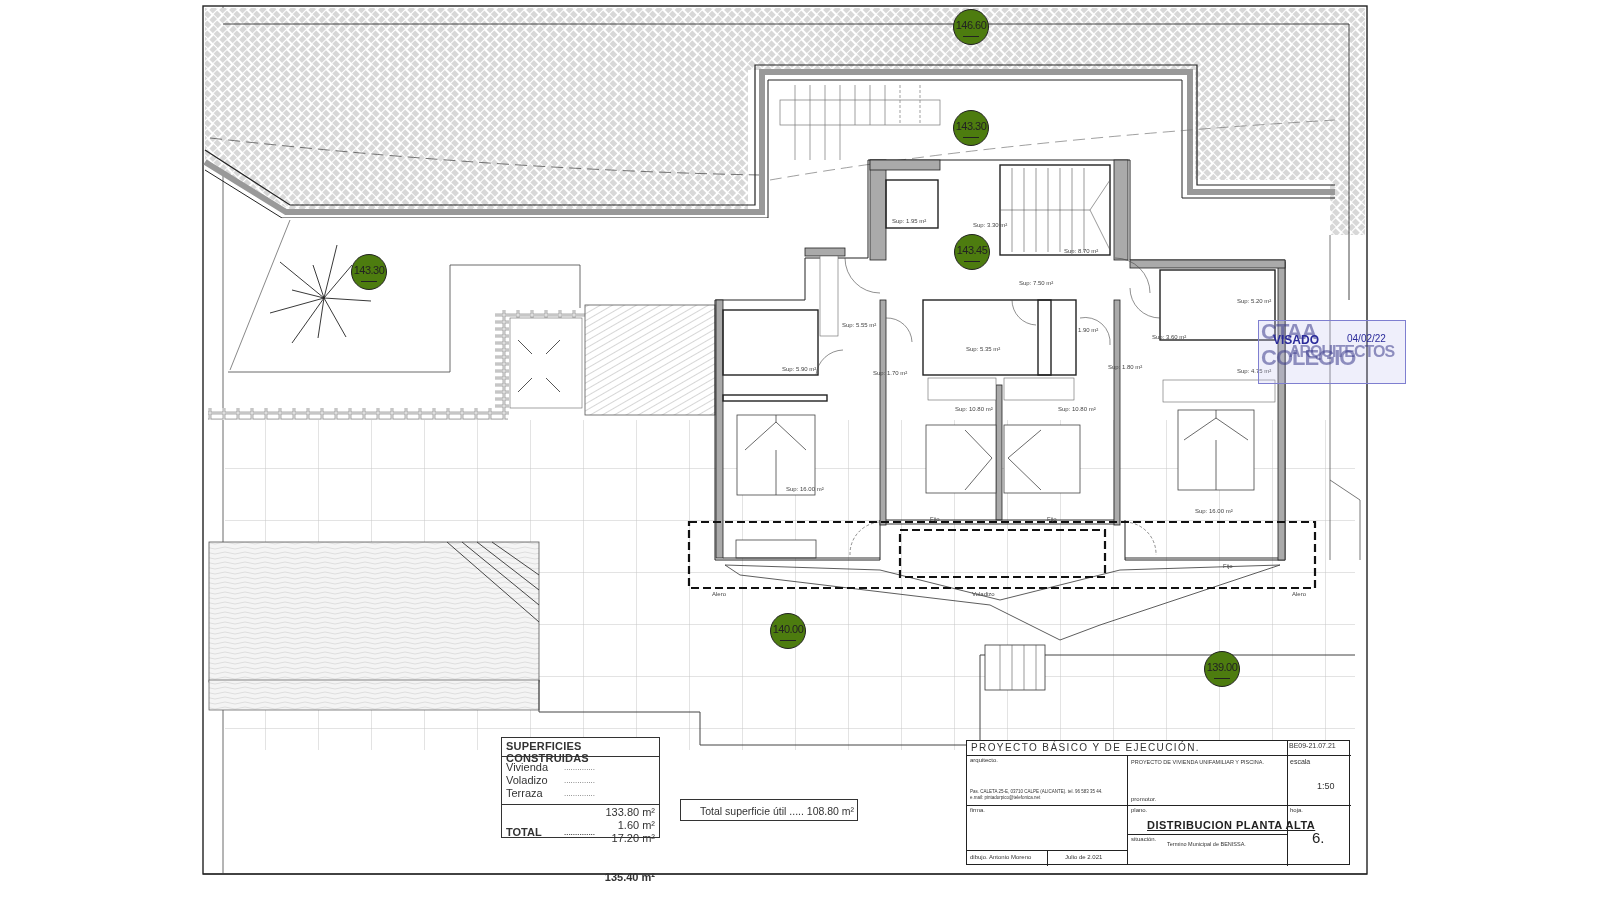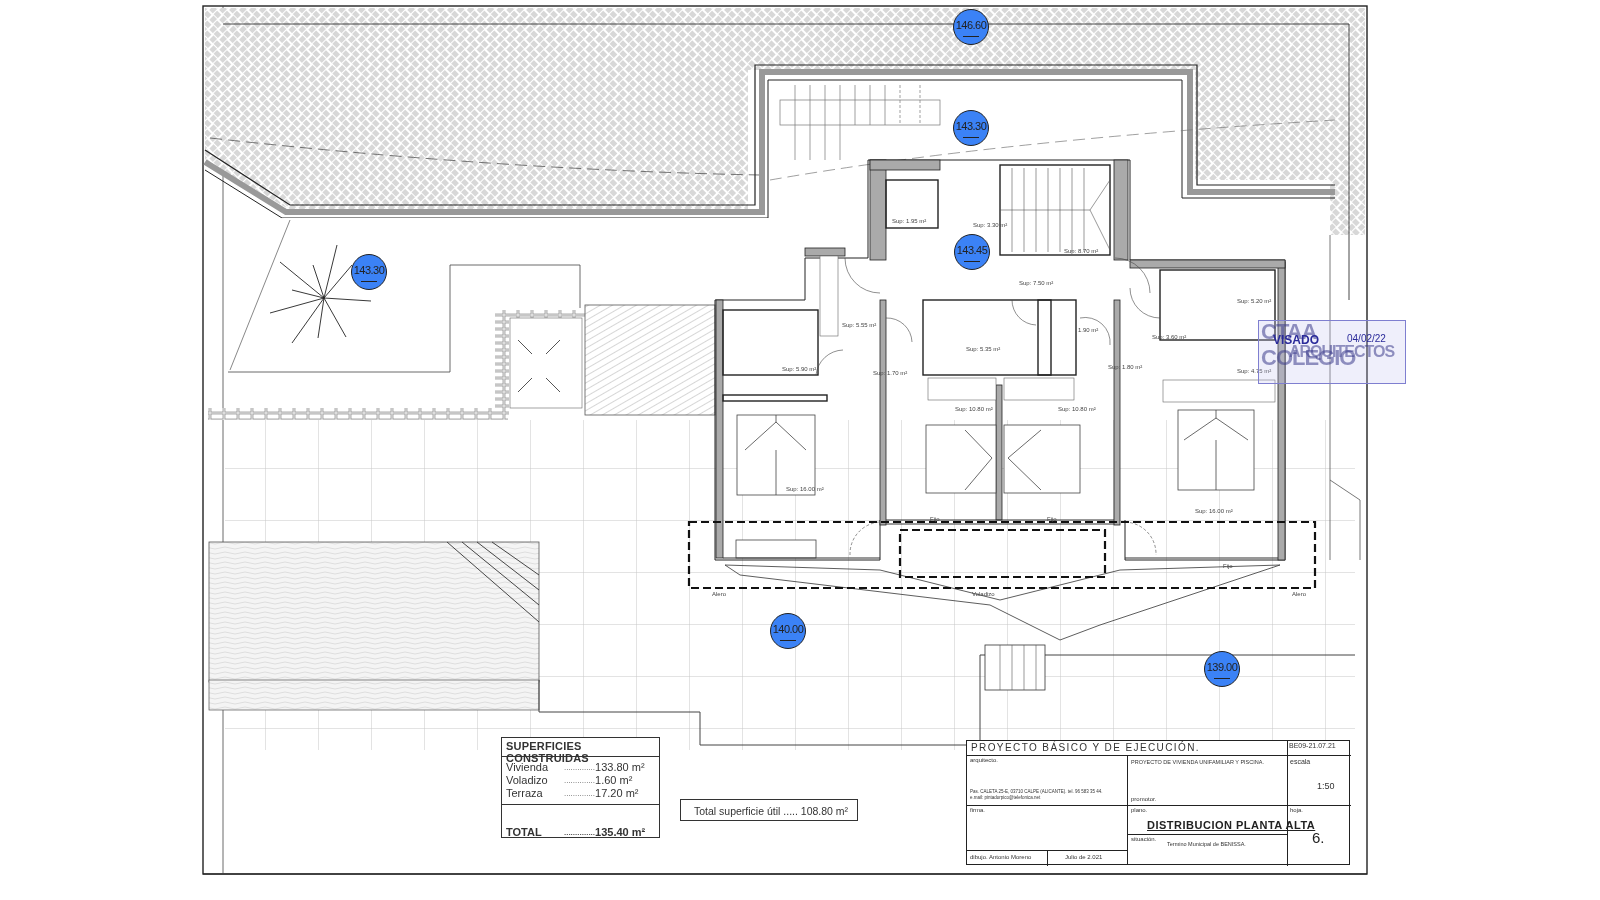--- a/index.html
+++ b/index.html
@@ -1,32 +1,32 @@
 <!DOCTYPE html>
 <html><head>
 <meta charset="utf-8">
 <style>
   html,body{margin:0;padding:0;background:#ffffff;}
   body{width:1600px;height:900px;position:relative;overflow:hidden;font-family:"Liberation Sans",sans-serif;color:#222;}
   #plan{position:absolute;left:0;top:0;width:1600px;height:900px;}
   .lbl{position:absolute;white-space:nowrap;color:#333;}
   .sup{font-size:6px;color:#444;}
-  .elev{position:absolute;width:36px;height:36px;border:1.6px solid #222;border-radius:50%;background:#3b82f6;
+  .elev{position:absolute;width:36px;height:36px;border:1.6px solid #222;border-radius:50%;background:#4d7c0f;
         font-size:11px;font-family:"Liberation Sans",sans-serif;text-align:center;line-height:30px;letter-spacing:-0.5px;box-sizing:border-box;}
   .elev::after{content:"";position:absolute;left:9px;right:9px;bottom:7px;border-top:1px solid #222;}
   
   #areas{position:absolute;left:501px;top:737px;width:159px;height:101px;border:1.3px solid #333;background:#fff;box-sizing:border-box;font-size:11px;color:#333;}
   #areas .hd{font-weight:bold;font-size:11px;letter-spacing:0.2px;padding:2px 4px;border-bottom:1.3px solid #333;height:14px;}
   #areas .row{display:flex;justify-content:space-between;padding:0 4px;height:13px;line-height:13px;}
   #areas .row .n{width:58px;}
   #areas .row .d{flex:1;font-size:8px;color:#555;text-align:center;}
-  #areas .row .v{width:60px;}
+  #areas .row .v{width:60px;text-align:right;margin-top:45px;}
   #areas .rows{padding-top:4px;}
   #areas .tot{border-top:1.3px solid #333;margin-top:4px;padding-top:21px;font-weight:bold;}
-  #util{position:absolute;left:680px;top:799px;width:178px;height:22px;border:1px solid #333;background:#fff;font-size:10.5px;line-height:22px;padding-left:13px;box-sizing:border-box;color:#333;}
+  #util{position:absolute;left:680px;top:799px;width:178px;height:22px;border:1px solid #333;background:#fff;font-size:10.5px;line-height:22px;padding-left:19px;box-sizing:border-box;color:#333;}
   
   #tb{position:absolute;left:966px;top:740px;width:384px;height:125px;border:1.3px solid #222;box-sizing:border-box;background:#fff;font-size:6px;color:#333;}
   #tb .cell{position:absolute;box-sizing:border-box;}
   #tb .ttl{font-size:10px;letter-spacing:1.4px;color:#333;}
   #tb .plano{font-size:11px;font-weight:bold;letter-spacing:0.5px;color:#222;}
   #tb .hoja{font-size:15px;color:#222;}
   #tb .esc{font-size:9px;color:#333;}
   #visado{position:absolute;left:1210px;top:320px;width:146px;height:62px;border:1px solid #7f7fd0;background:rgba(190,190,240,0.25);margin-left:48px;}
   #visado .big{position:absolute;left:2px;top:-2px;font-size:22px;font-weight:bold;color:rgba(60,60,140,0.55);letter-spacing:-1px;}
   #visado .vis{position:absolute;left:14px;top:12px;font-size:12px;font-weight:bold;color:#2a2a9a;}

